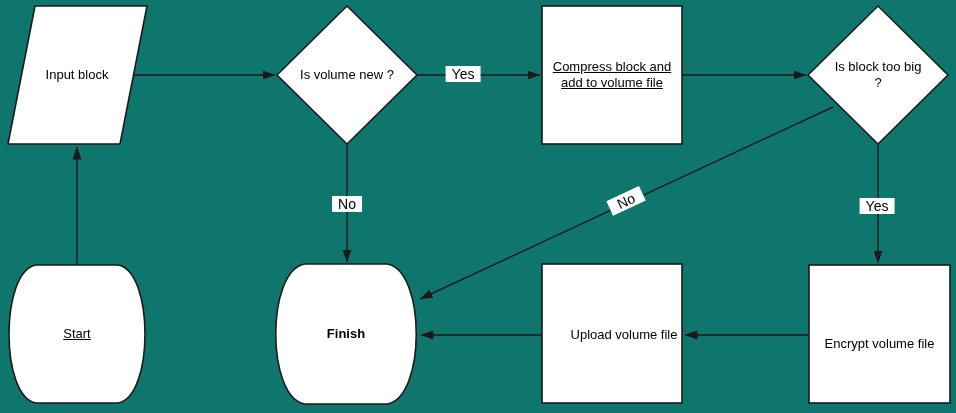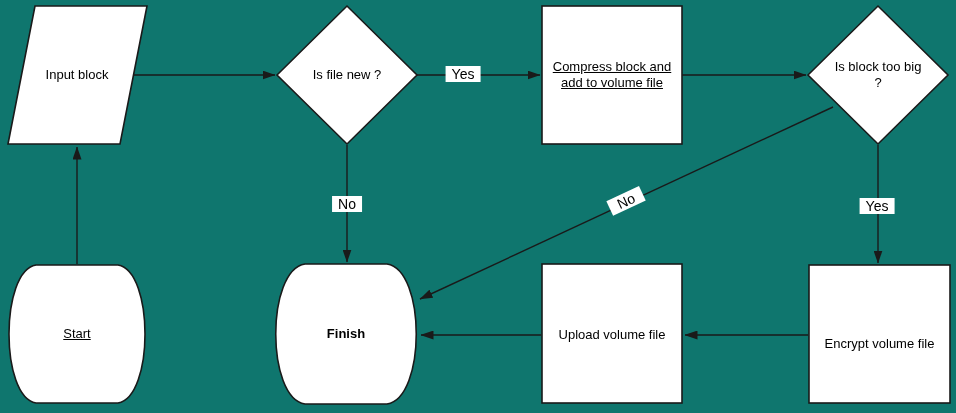--- a/index.html
+++ b/index.html
@@ -80,26 +80,26 @@
     <line class="edge" x1="417" y1="75" x2="540" y2="75" marker-end="url(#ah)"></line>
     <line class="edge" x1="682" y1="75" x2="806" y2="75" marker-end="url(#ah)"></line>
     <line class="edge" x1="347" y1="145" x2="347" y2="262" marker-end="url(#ah)"></line>
     <line class="edge" x1="878" y1="145" x2="878" y2="263" marker-end="url(#ah)"></line>
     <line class="edge" x1="833" y1="107" x2="420" y2="299" marker-end="url(#ah)"></line>
     <line class="edge" x1="808" y1="335" x2="685" y2="335" marker-end="url(#ah)"></line>
     <line class="edge" x1="541" y1="335" x2="421" y2="335" marker-end="url(#ah)"></line>
   </svg>
 
   <div class="node-label" style="left:12px; top:55px; width:130px; height:40px;">Input block</div>
-  <div class="node-label" style="left:287px; top:55px; width:120px; height:40px;">Is file new ?</div>
+  <div class="node-label" style="left:287px; top:55px; width:120px; height:40px;">Is volume new ?</div>
   <div class="node-label" style="left:549px; top:47px; width:126px; height:56px;text-decoration:underline;">Compress block and add to volume file</div>
   <div class="node-label" style="left:833px; top:47px; width:90px; height:56px;">Is block too big ?</div>
   <div class="node-label" style="left:17px; top:314px; width:120px; height:40px;text-decoration:underline;">Start</div>
   <div class="node-label" style="left:286px; top:314px; width:120px; height:40px;font-weight:bold;">Finish</div>
-  <div class="node-label" style="left:542px; top:315px; width:140px; height:40px;">Upload volume file</div>
+  <div class="node-label" style="left:542px; top:315px; width:140px; height:40px;padding-left:12px;">Upload volume file</div>
   <div class="node-label" style="left:809px; top:324px; width:141px; height:40px;">Encrypt volume file</div>
 
   <span class="edge-label" style="left:463px; top:74px;">Yes</span>
   <span class="edge-label" style="left:347px; top:204px;">No</span>
   <span class="edge-label" style="left:877px; top:206px;">Yes</span>
   <span class="edge-label rotated" style="left:626px; top:201px;">No</span>
 
 </div>
 
 </body></html>

